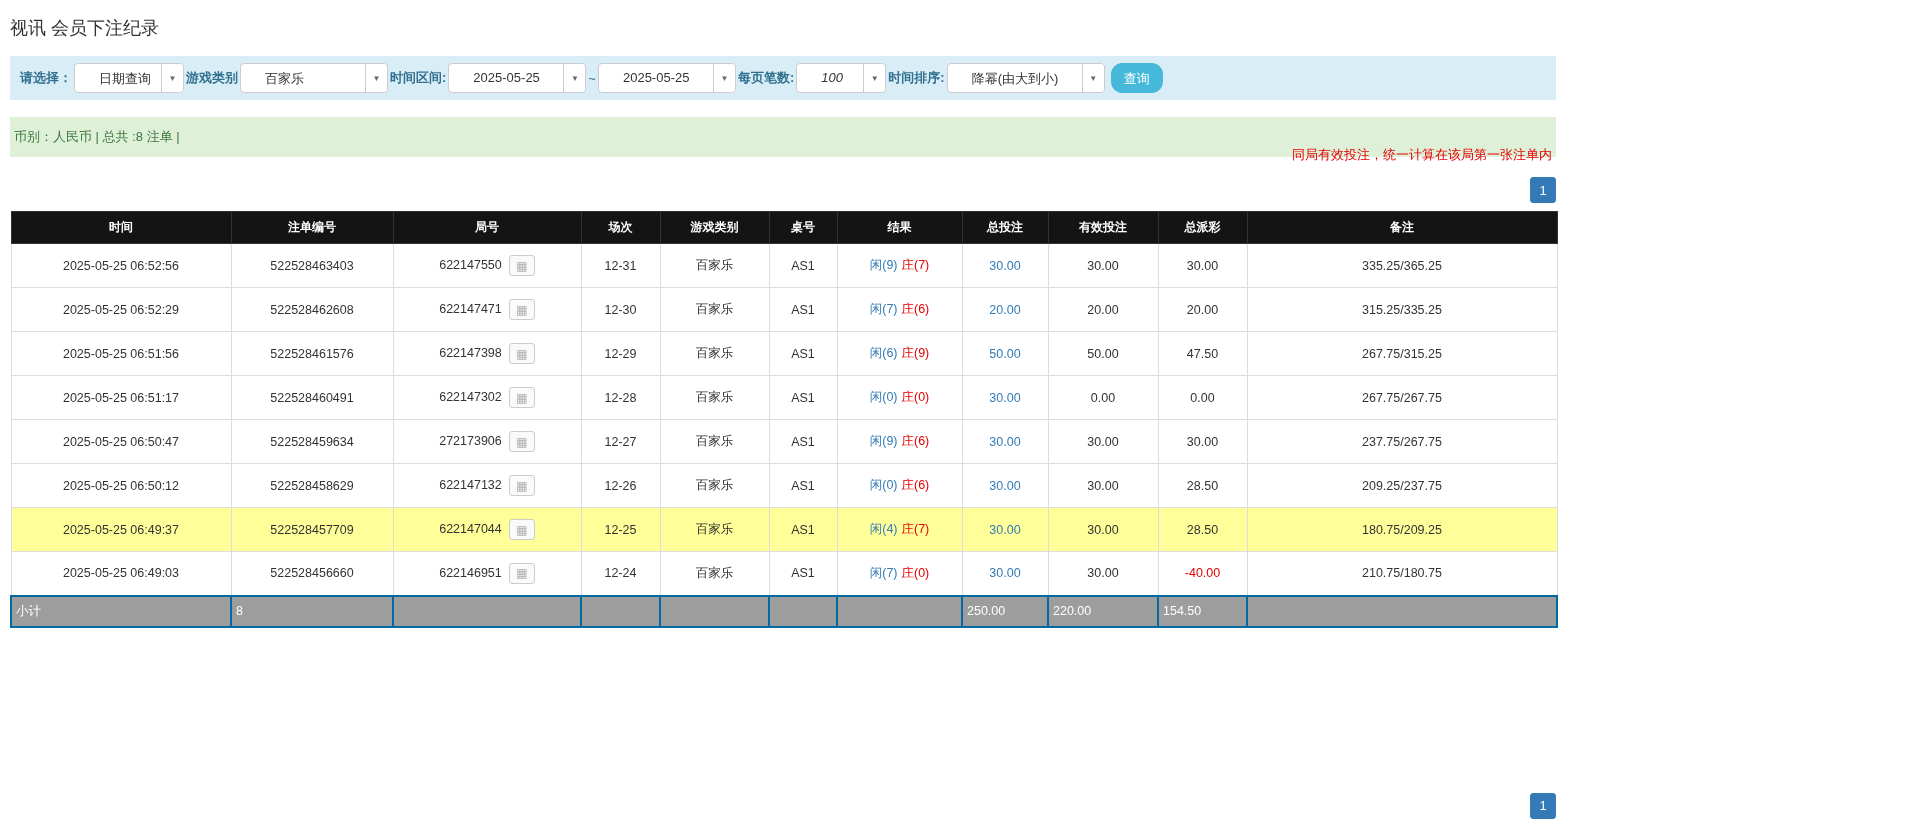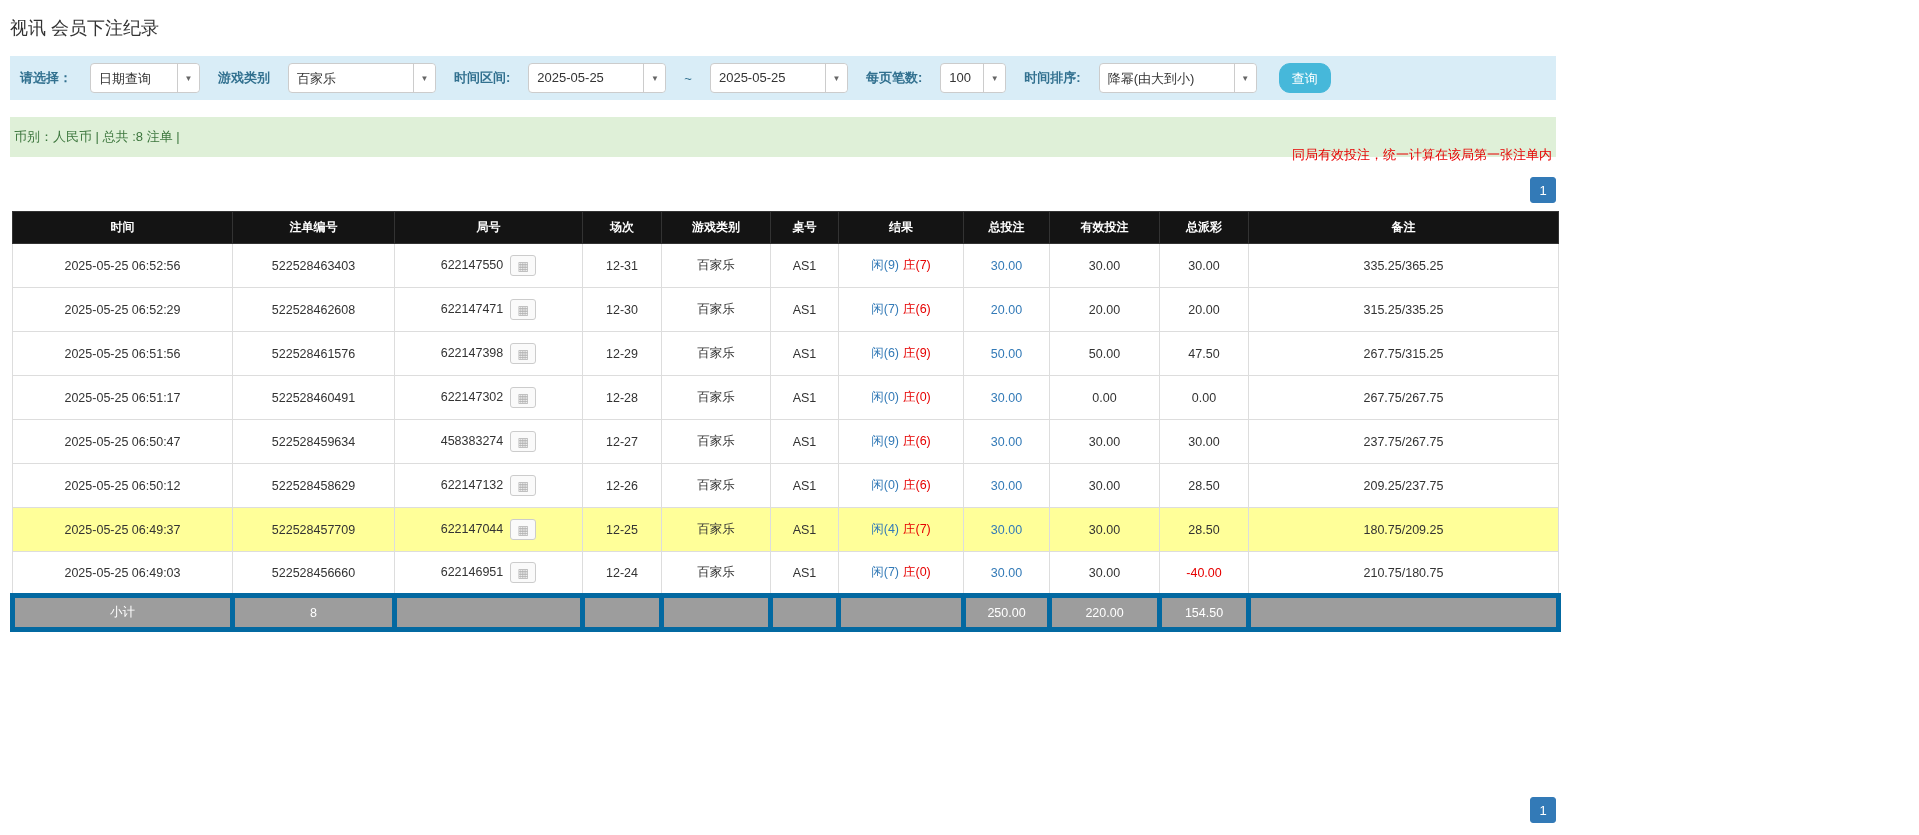--- a/index.html
+++ b/index.html
@@ -7,27 +7,27 @@
     --highlight_yellow:#ffff99; --header_black:#141414; --footer_gray:#9d9d9d;
     --filter_bg:#d9edf7; --summary_bg:#dff0d8; --summary_green:#3c763d;
   }
   *{box-sizing:border-box; margin:0; padding:0;}
   html,body{width:1919px; height:835px; overflow:hidden; background:#fff;
     font-family:"Liberation Sans","DejaVu Sans",sans-serif; color:#333;}
   .container{width:1546px; margin:0 0 0 10px; padding-top:16px;}
   .page-title{font-size:18px; color:#333; font-weight:normal; margin-bottom:16px;}
 
   
-  .filter-bar{background:var(--filter_bg); padding:10px 10px; display:flex; align-items:center; gap:18px; height:44px;}
+  .filter-bar{background:var(--filter_bg); padding:10px 10px; display:flex; align-items:center; gap:2px; height:44px;}
   .flabel{color:var(--label_blue); font-weight:bold; font-size:13px; white-space:nowrap;}
   .tilde{color:var(--label_blue); font-size:13px;}
   .select{display:inline-flex; align-items:stretch; background:#fff; border:1px solid #ccc; border-radius:4px; height:30px; cursor:pointer;}
-  .select .val{padding:6px 8px; font-size:13px; color:#333; white-space:nowrap; overflow:hidden; flex:1;}
+  .select .val{padding:6px 24px; font-size:13px; color:#333; white-space:nowrap; overflow:hidden; flex:1;}
   .select .caret{border-left:1px solid #ccc; width:22px; display:flex; align-items:center; justify-content:center; color:#666; font-size:8px; background:#fff; border-radius:0 4px 4px 0;}
-  .w110{width:110px;} .w148{width:148px;} .w138{width:138px;} .w90{width:66px;} .w158{width:158px;}
+  .w110{width:110px;} .w148{width:148px;} .w138{width:138px;} .w90{width:90px;font-style:italic;} .w158{width:158px;}
   .search-btn{background:var(--button_blue); color:#fff; border:1px solid var(--button_blue); border-radius:11px; font-size:13px; padding:6px 12px; height:30px; cursor:pointer; margin-left:4px;}
 
   
   .summary-bar{background:var(--summary_bg); margin-top:17px; padding:11px 4px; display:flex; justify-content:space-between; align-items:center; font-size:13px; height:40px;}
   .summary-left{color:var(--summary_green);}
   .summary-right{color:var(--red);margin-top:35px;}
 
   
   .pager-top{display:flex; justify-content:flex-end; margin-top:20px; margin-bottom:8px;}
   .page-btn{width:26px; height:26px; background:var(--accent_blue); border:1px solid var(--accent_blue); color:#fff; font-size:13px; display:flex; align-items:center; justify-content:center; border-radius:3px; cursor:pointer;}
@@ -37,21 +37,21 @@
   table{border-collapse:collapse; width:1546px; table-layout:fixed; font-size:12.5px;}
   thead th{background:var(--header_black); color:#fff; font-weight:bold; font-size:12px; padding:7px 4px; border:1px solid #333; text-align:center; height:28px;}
   tbody td{border:1px solid #ddd; text-align:center; padding:0 4px; color:#333; height:44px; background:#fff;}
   tr.highlight td{background:var(--highlight_yellow);}
   .xian{color:var(--accent_blue);text-align:center;}
   .zhuang{color:var(--red); margin-left:4px;}
   .bet-link{color:var(--accent_blue); text-decoration:none; cursor:pointer;}
   td.neg{color:var(--red);}
   .video-btn{display:inline-flex; align-items:center; justify-content:center; margin-left:7px; width:26px; height:21px; border:1px solid #ccc; border-radius:3px; background:#fafafa; cursor:pointer; vertical-align:middle;}
   .grid-icon{color:#b0b0b0; font-size:12px; line-height:1;}
-  tfoot td{background:var(--footer_gray); color:#fff; border:5px solid #0369a1; text-align:center; padding:6px 4px; height:30px; font-size:12.5px;}
+  tfoot td{background:var(--footer_gray); color:#fff; border:2px solid #0369a1; padding:6px 4px; height:30px; font-size:12.5px;}
 </style>
 </head>
 <body>
 
 <div class="container">
 
   <h1 class="page-title">视讯 会员下注纪录</h1>
 
   <div class="filter-bar">
     <span class="flabel">请选择：</span>
@@ -212,21 +212,21 @@
       <a class="bet-link">30.00</a>
     </td>
     <td>0.00</td>
     <td>0.00</td>
     <td>267.75/267.75</td>
   </tr>
         <tr>
     <td>2025-05-25 06:50:47</td>
     <td>522528459634</td>
     <td>
-      <span>458383274</span><span class="video-btn">
+      <span>272173906</span><span class="video-btn">
               <span class="grid-icon">▦</span>
             </span>
     </td>
     <td>12-27</td>
     <td>百家乐</td>
     <td>AS1</td>
     <td>
       <span class="xian">闲(9)</span><span class="zhuang">庄(6)</span>
     </td>
     <td>

